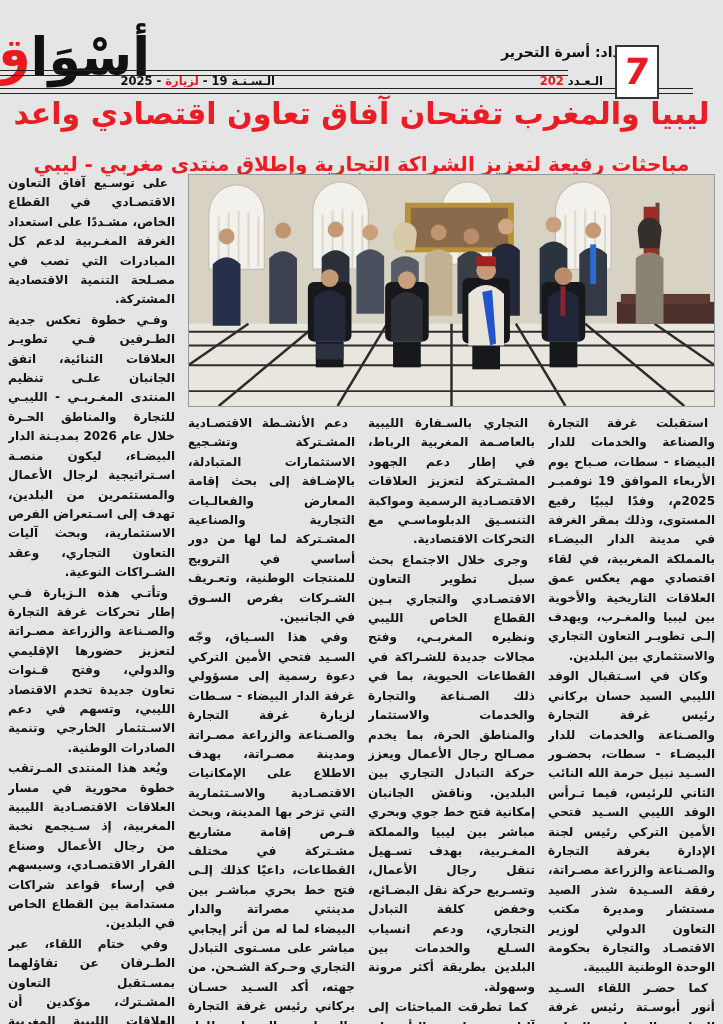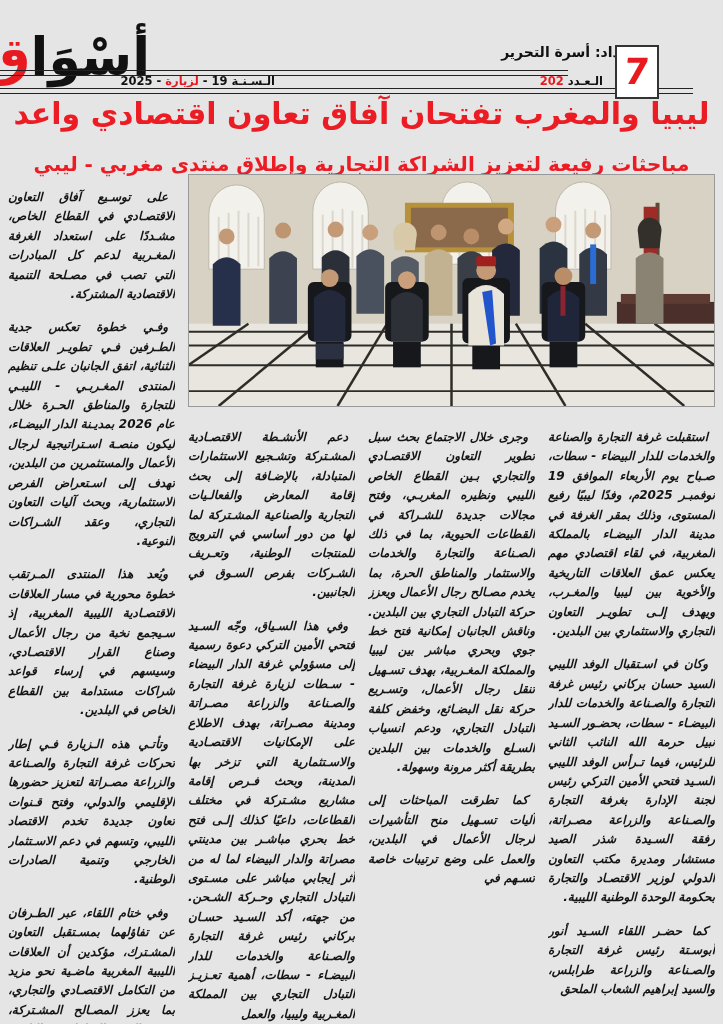--- a/index.html
+++ b/index.html
@@ -29,21 +29,21 @@
         display:grid;grid-template-columns:repeat(4,1fr);column-gap:13px;row-gap:7px;
         grid-template-rows:233px auto;direction:rtl;}
   .photo{grid-column:1 / span 3;grid-row:1;margin:0;border:1px solid #999;overflow:hidden;background:#d9d4c8;}
   .photo svg{display:block;width:100%;height:100%;}
   .col{font-size:12px;font-weight:bold;color:#141414;line-height:19.4px;
         text-align:justify;overflow:hidden;}
   .col1{grid-column:1;grid-row:2;}
   .col2{grid-column:2;grid-row:2;}
   .col3{grid-column:3;grid-row:2;}
   .col4{grid-column:4;grid-row:1 / span 2;}
-  .col p.para{margin:14px 0 1px 0;text-indent:7px;font-style:italic;}
+  .col p.para{margin:0 0 1px 0;text-indent:7px;}
 </style>
 </head>
 <body>
 
 <div class="page">
 
   <header>
     <div class="logo"><span class="logo-black">أسْوَا</span><span class="logo-red">ق</span></div>
     <div class="prepared">إعداد: أسرة التحرير</div>
     <div class="rule rule-a"></div>
@@ -165,29 +165,30 @@
         </g>
       </svg>
     </figure>
 
     <div class="col col1">
         <p class="para">استقبلت غرفة التجارة والصناعة والخدمات للدار البيضاء - سطات، صـباح يوم الأربعاء الموافق 19 نوفمبـر 2025م، وفدًا ليبيًا رفيع المستوى، وذلك بمقر الغرفة في مدينة الدار البيضـاء بالمملكة المغربية، في لقاء اقتصادي مهم يعكس عمق العلاقات التاريخية والأخوية بين ليبيا والمغـرب، ويهدف إلـى تطويـر التعاون التجاري والاستثماري بين البلدين.</p>
         <p class="para">وكان في اسـتقبال الوفد الليبي السيد حسان بركاني رئيس غرفة التجارة والصـناعة والخدمات للدار البيضـاء - سطات، بحضـور السـيد نبيل حرمة الله النائب الثاني للرئيس، فيما تـرأس الوفد الليبي السـيد فتحي الأمين التركي رئيس لجنة الإدارة بغرفة التجارة والصـناعة والزراعة مصـراتة، رفقة السـيدة شذر الصيد مستشار ومديرة مكتب التعاون الدولي لوزير الاقتصـاد والتجارة بحكومة الوحدة الوطنية الليبية.</p>
         <p class="para">كما حضـر اللقاء السـيد أنور أبوسـتة رئيس غرفة التجارة والصـناعة والزراعة طرابلس، والسيد إبراهيم الشعاب الملحق</p>
       </div>
     <div class="col col2">
+        <p class="para">التجاري بالسـفارة الليبية بالعاصـمة المغربية الرباط، في إطار دعم الجهود المشـتركة لتعزيز العلاقات الاقتصـادية الرسمية ومواكبة التنسـيق الدبلوماسـي مع التحركات الاقتصادية.</p>
         <p class="para">وجرى خلال الاجتماع بحث سبل تطوير التعاون الاقتصـادي والتجاري بـين القطاع الخاص الليبي ونظيره المغربـي، وفتح مجالات جديدة للشـراكة في القطاعات الحيوية، بما في ذلك الصـناعة والتجارة والخدمات والاستثمار والمناطق الحرة، بما يخدم مصـالح رجال الأعمال ويعزز حركة التبادل التجاري بين البلدين. وناقش الجانبان إمكانية فتح خط جوي وبحري مباشر بين ليبيا والمملكة المغـربية، بهدف تسـهيل تنقل رجال الأعمال، وتسـريع حركة نقل البضـائع، وخفض كلفة التبادل التجاري، ودعم انسياب السـلع والخدمات بين البلدين بطريقة أكثر مرونة وسهولة.</p>
         <p class="para">كما تطرقت المباحثات إلى آليات تسـهيل منح التأشيرات لرجال الأعمال في البلدين، والعمل على وضع ترتيبات خاصة تسـهم في</p>
       </div>
     <div class="col col3">
         <p class="para">دعم الأنشـطة الاقتصـادية المشـتركة وتشـجيع الاستثمارات المتبادلة، بالإضـافة إلى بحث إقامة المعارض والفعالـيات التجارية والصناعية المشـتركة لما لها من دور أساسي في الترويج للمنتجات الوطنية، وتعـريف الشـركات بفرص السـوق في الجانبين.</p>
         <p class="para">وفي هذا السـياق، وجّه السـيد فتحي الأمين التركي دعوة رسمية إلى مسؤولي غرفة الدار البيضاء - سـطات لزيارة غرفة التجارة والصـناعة والزراعة مصـراتة ومدينة مصـراتة، بهدف الاطلاع على الإمكانيات الاقتصـادية والاسـتثمارية التي تزخر بها المدينة، وبحث فـرص إقامة مشاريع مشـتركة في مختلف القطاعات، داعيًا كذلك إلـى فتح خط بحري مباشـر بين مدينتي مصراتة والدار البيضاء لما له من أثر إيجابي مباشر على مسـتوى التبادل التجاري وحـركة الشـحن. من جهته، أكد السـيد حسـان بركاني رئيس غرفة التجارة والصـناعة والخدمات للدار البيضـاء - سطات، أهمية تعـزيـز التبادل التجاري بين المملكة المغـربية وليبيا، والعمل</p>
       </div>
     <div class="col col4">
         <p class="para">على توسـيع آفاق التعاون الاقتصـادي في القطاع الخاص، مشـددًا على استعداد الغرفة المغـربية لدعم كل المبادرات التي تصب في مصـلحة التنمية الاقتصادية المشتركة.</p>
         <p class="para">وفـي خطوة تعكس جدية الطـرفين فـي تطويـر العلاقات الثنائية، اتفق الجانبان علـى تنظيم المنتدى المغـربـي - الليبـي للتجارة والمناطق الحـرة خلال عام 2026 بمديـنة الدار البيضـاء، ليكون منصـة اسـتراتيجية لرجال الأعمال والمستثمرين من البلدين، تهدف إلى اسـتعراض الفرص الاستثمارية، وبحث آليات التعاون التجاري، وعقد الشـراكات النوعية.</p>
+        <p class="para">وتأتـي هذه الـزيارة فـي إطار تحركات غرفة التجارة والصـناعة والزراعة مصـراتة لتعزيز حضورها الإقليمي والدولي، وفتح قـنوات تعاون جديدة تخدم الاقتصاد الليبي، وتسهم في دعم الاسـتثمار الخارجي وتنمية الصادرات الوطنية.</p>
         <p class="para">ويُعد هذا المنتدى المـرتقب خطوة محورية في مسار العلاقات الاقتصـادية الليبية المغربية، إذ سـيجمع نخبة من رجال الأعمال وصناع القرار الاقتصـادي، وسيسهم في إرساء قواعد شراكات مستدامة بين القطاع الخاص في البلدين.</p>
-        <p class="para">وتأتـي هذه الـزيارة فـي إطار تحركات غرفة التجارة والصـناعة والزراعة مصـراتة لتعزيز حضورها الإقليمي والدولي، وفتح قـنوات تعاون جديدة تخدم الاقتصاد الليبي، وتسهم في دعم الاسـتثمار الخارجي وتنمية الصادرات الوطنية.</p>
         <p class="para">وفي ختام اللقاء، عبر الطـرفان عن تفاؤلهما بمسـتقبل التعاون المشـترك، مؤكدين أن العلاقات الليبية المغربية ماضـية نحو مزيد من التكامل الاقتصـادي والتجاري، بما يعزز المصـالح المشـتركة، ويدعم التنمية الشاملة في البلدين الشقيقين.</p>
       </div>
 
   </main>
 </div>
 
 </body></html>

